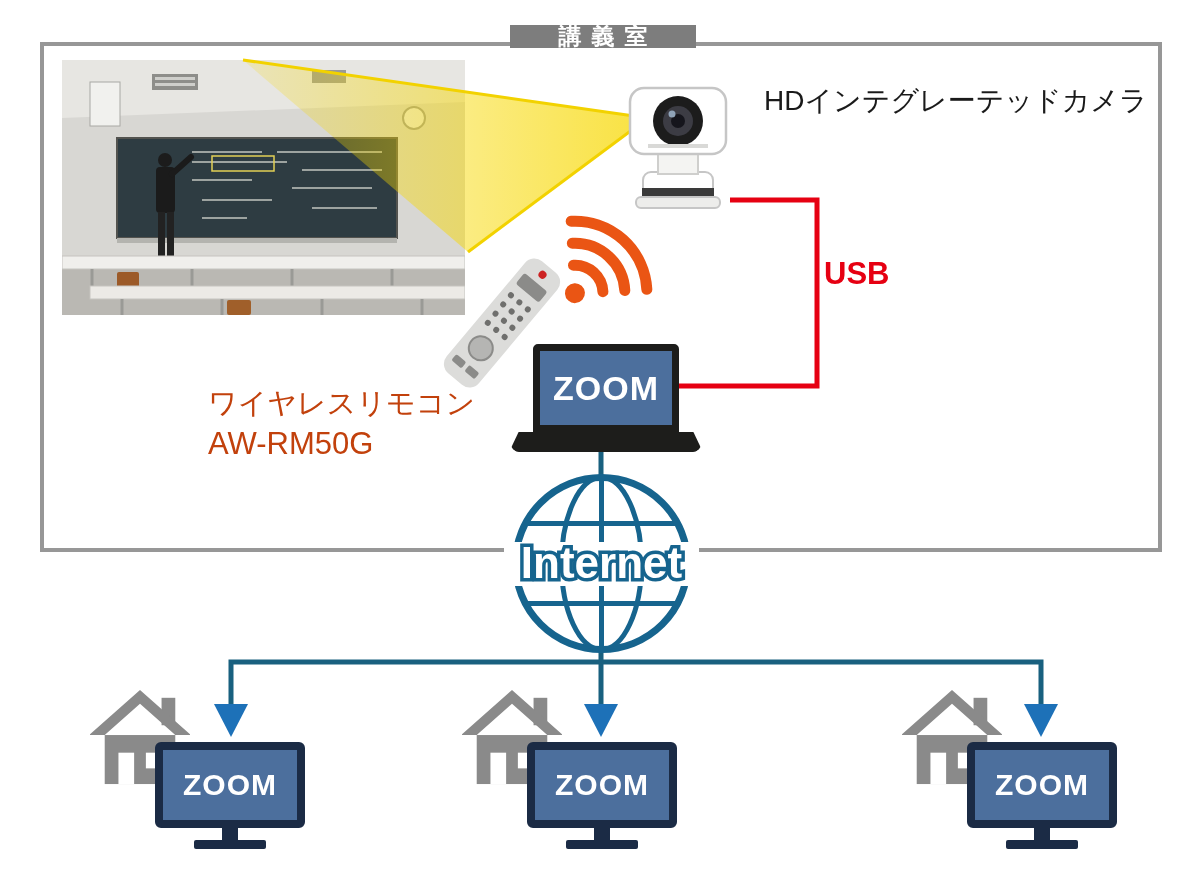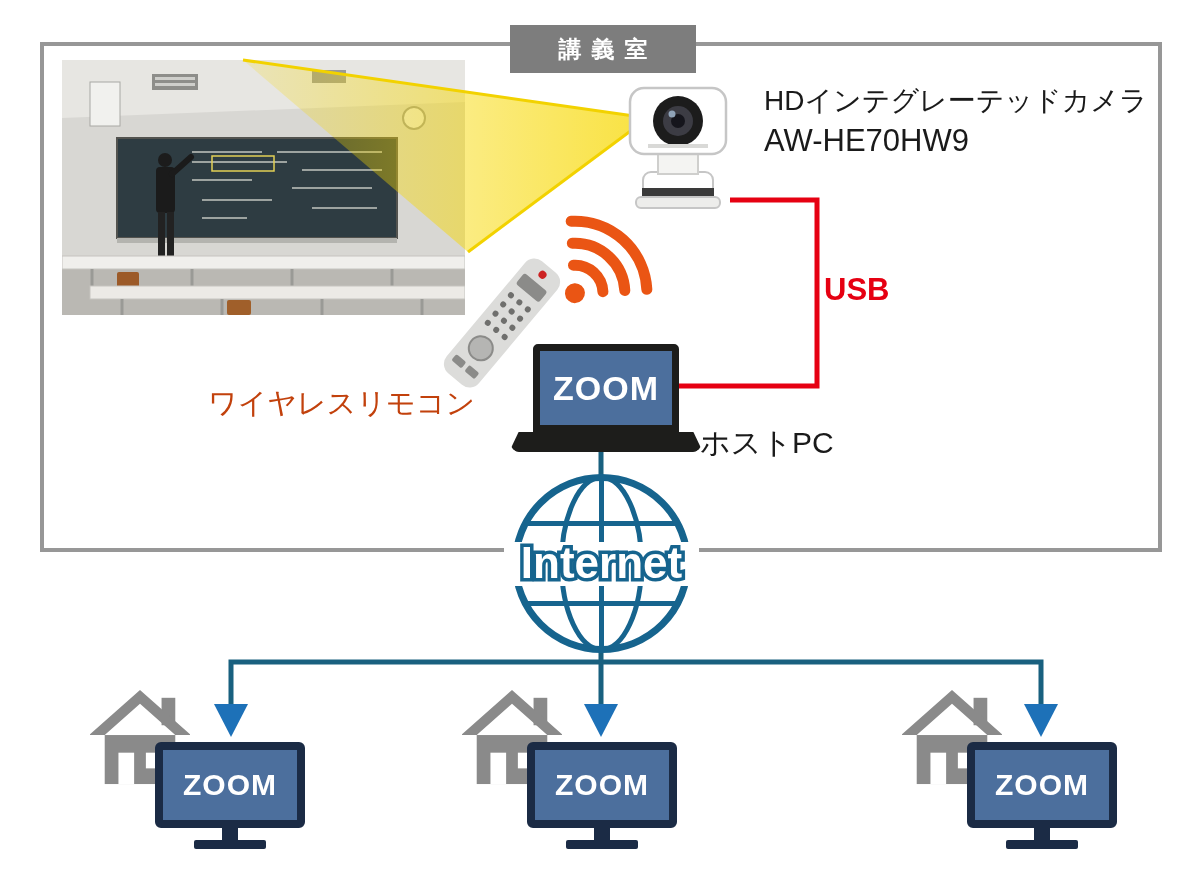--- a/index.html
+++ b/index.html
@@ -4,34 +4,34 @@
 <style>
   html,body{margin:0;padding:0;background:#fff;}
   .canvas{
     position:relative;width:1200px;height:884px;background:#ffffff;
     font-family:"Liberation Sans","DejaVu Sans",sans-serif;
     outline:1px solid #c9c9c9;overflow:hidden;
   }
   
   .room-box{position:absolute;left:40px;top:42px;width:1122px;height:510px;
     border:4px solid #979797;box-sizing:border-box;z-index:0;}
-  .room-label{position:absolute;left:510px;top:25px;width:186px;height:48px;
+  .room-label{position:absolute;left:510px;top:25px;width:186px;height:23px;
     background:#7d7d7d;color:#fff;display:flex;align-items:center;justify-content:center;
     font-size:23px;font-weight:bold;letter-spacing:10px;padding-left:10px;box-sizing:border-box;
     z-index:5;}
   
   .photo{position:absolute;left:62px;top:60px;width:403px;height:255px;z-index:1;}
   
   .overlay{position:absolute;left:0;top:0;width:1200px;height:884px;z-index:2;pointer-events:none;}
   
   .camera{position:absolute;left:618px;top:84px;width:120px;height:135px;z-index:3;}
   .camera-label{position:absolute;left:764px;top:82px;z-index:3;color:#1a1a1a;line-height:1.35;}
   .camera-label .l1{font-size:28px;}
   .camera-label .l2{font-size:31px;}
-  .usb-label{position:absolute;left:824px;top:272px;color:#e60012;font-size:31px;font-weight:600;z-index:3;}
+  .usb-label{position:absolute;left:824px;top:256px;color:#e60012;font-size:31px;font-weight:600;z-index:3;}
   
   .wifi{position:absolute;left:515px;top:188px;width:130px;height:125px;z-index:3;
     transform:rotate(42deg);transform-origin:46% 84%;}
   
   .remote{position:absolute;left:432px;top:258px;width:140px;height:130px;z-index:3;}
   .remote-label{position:absolute;left:208px;top:384px;z-index:3;color:#c2410c;line-height:1.35;}
   .remote-label .l1{font-size:29px;}
   .remote-label .l2{font-size:31px;}
   
   .laptop{position:absolute;left:511px;top:344px;width:190px;z-index:3;}
@@ -138,21 +138,20 @@
     <rect x="40" y="68" width="40" height="22" fill="#f4f4f2" stroke="#cfcfcd" stroke-width="2"></rect>
     <rect x="12" y="4" width="96" height="66" rx="14" fill="#ffffff" stroke="#c6c6c6" stroke-width="2.5"></rect>
     <circle cx="60" cy="37" r="25" fill="#1c1c1c"></circle>
     <circle cx="60" cy="37" r="15" fill="#3c3c44"></circle>
     <circle cx="60" cy="37" r="7" fill="#15151c"></circle>
     <circle cx="54" cy="30" r="3.5" fill="#8fa3b8"></circle>
     <rect x="30" y="60" width="60" height="4" fill="#d9d9d7"></rect>
   </svg>
   <div class="camera-label">
     <div class="l1">HDインテグレーテッドカメラ</div>
-    <div class="l2">AW-HE70HW9</div>
   </div>
   <div class="usb-label">USB</div>
 
   <svg class="wifi" viewBox="0 0 130 125">
     <g stroke="#ea5514" stroke-width="11" fill="none" stroke-linecap="round">
       <path d="M40.2,85.2 A28,28 0 0 1 79.8,85.2"></path>
       <path d="M24.7,69.7 A50,50 0 0 1 95.3,69.7"></path>
       <path d="M9.1,54.1 A72,72 0 0 1 110.9,54.1"></path>
     </g>
     <circle cx="60" cy="105" r="10" fill="#ea5514"></circle>
@@ -178,29 +177,29 @@
           <circle cx="70" cy="74" r="3"></circle>
           <circle cx="81" cy="74" r="3"></circle>
       </g>
       <circle cx="70" cy="98" r="12" fill="#b5b5b3" stroke="#8b8b89" stroke-width="2"></circle>
       <rect x="55" y="118" width="13" height="8" rx="2" fill="#8b8b89"></rect>
       <rect x="72" y="118" width="13" height="8" rx="2" fill="#8b8b89"></rect>
     </g>
   </svg>
   <div class="remote-label">
     <div class="l1">ワイヤレスリモコン</div>
+    <div class="l2">AW-RM50G</div>
   </div>
 
   <div class="laptop">
     <div class="scr">
       <span>ZOOM</span>
     </div>
     <div class="base"></div>
   </div>
-  <div class="hostpc-label">ホストPC</div>
 
   <svg class="globe" viewBox="0 0 195 195">
     <circle cx="97.5" cy="97.5" r="86" fill="#ffffff" stroke="#16648e" stroke-width="7"></circle>
     <ellipse cx="97.5" cy="97.5" rx="40" ry="86" fill="none" stroke="#16648e" stroke-width="5"></ellipse>
     <line x1="97.5" y1="11.5" x2="97.5" y2="183.5" stroke="#16648e" stroke-width="5"></line>
     <line x1="22" y1="57.5" x2="173" y2="57.5" stroke="#16648e" stroke-width="5"></line>
     <line x1="22" y1="137.5" x2="173" y2="137.5" stroke="#16648e" stroke-width="5"></line>
     <rect x="-8" y="76" width="211" height="44" fill="#ffffff"></rect>
     <text x="97.5" y="112" text-anchor="middle" fill="#ffffff" stroke="#16648e" stroke-width="7" paint-order="stroke">Internet</text>
   </svg>

